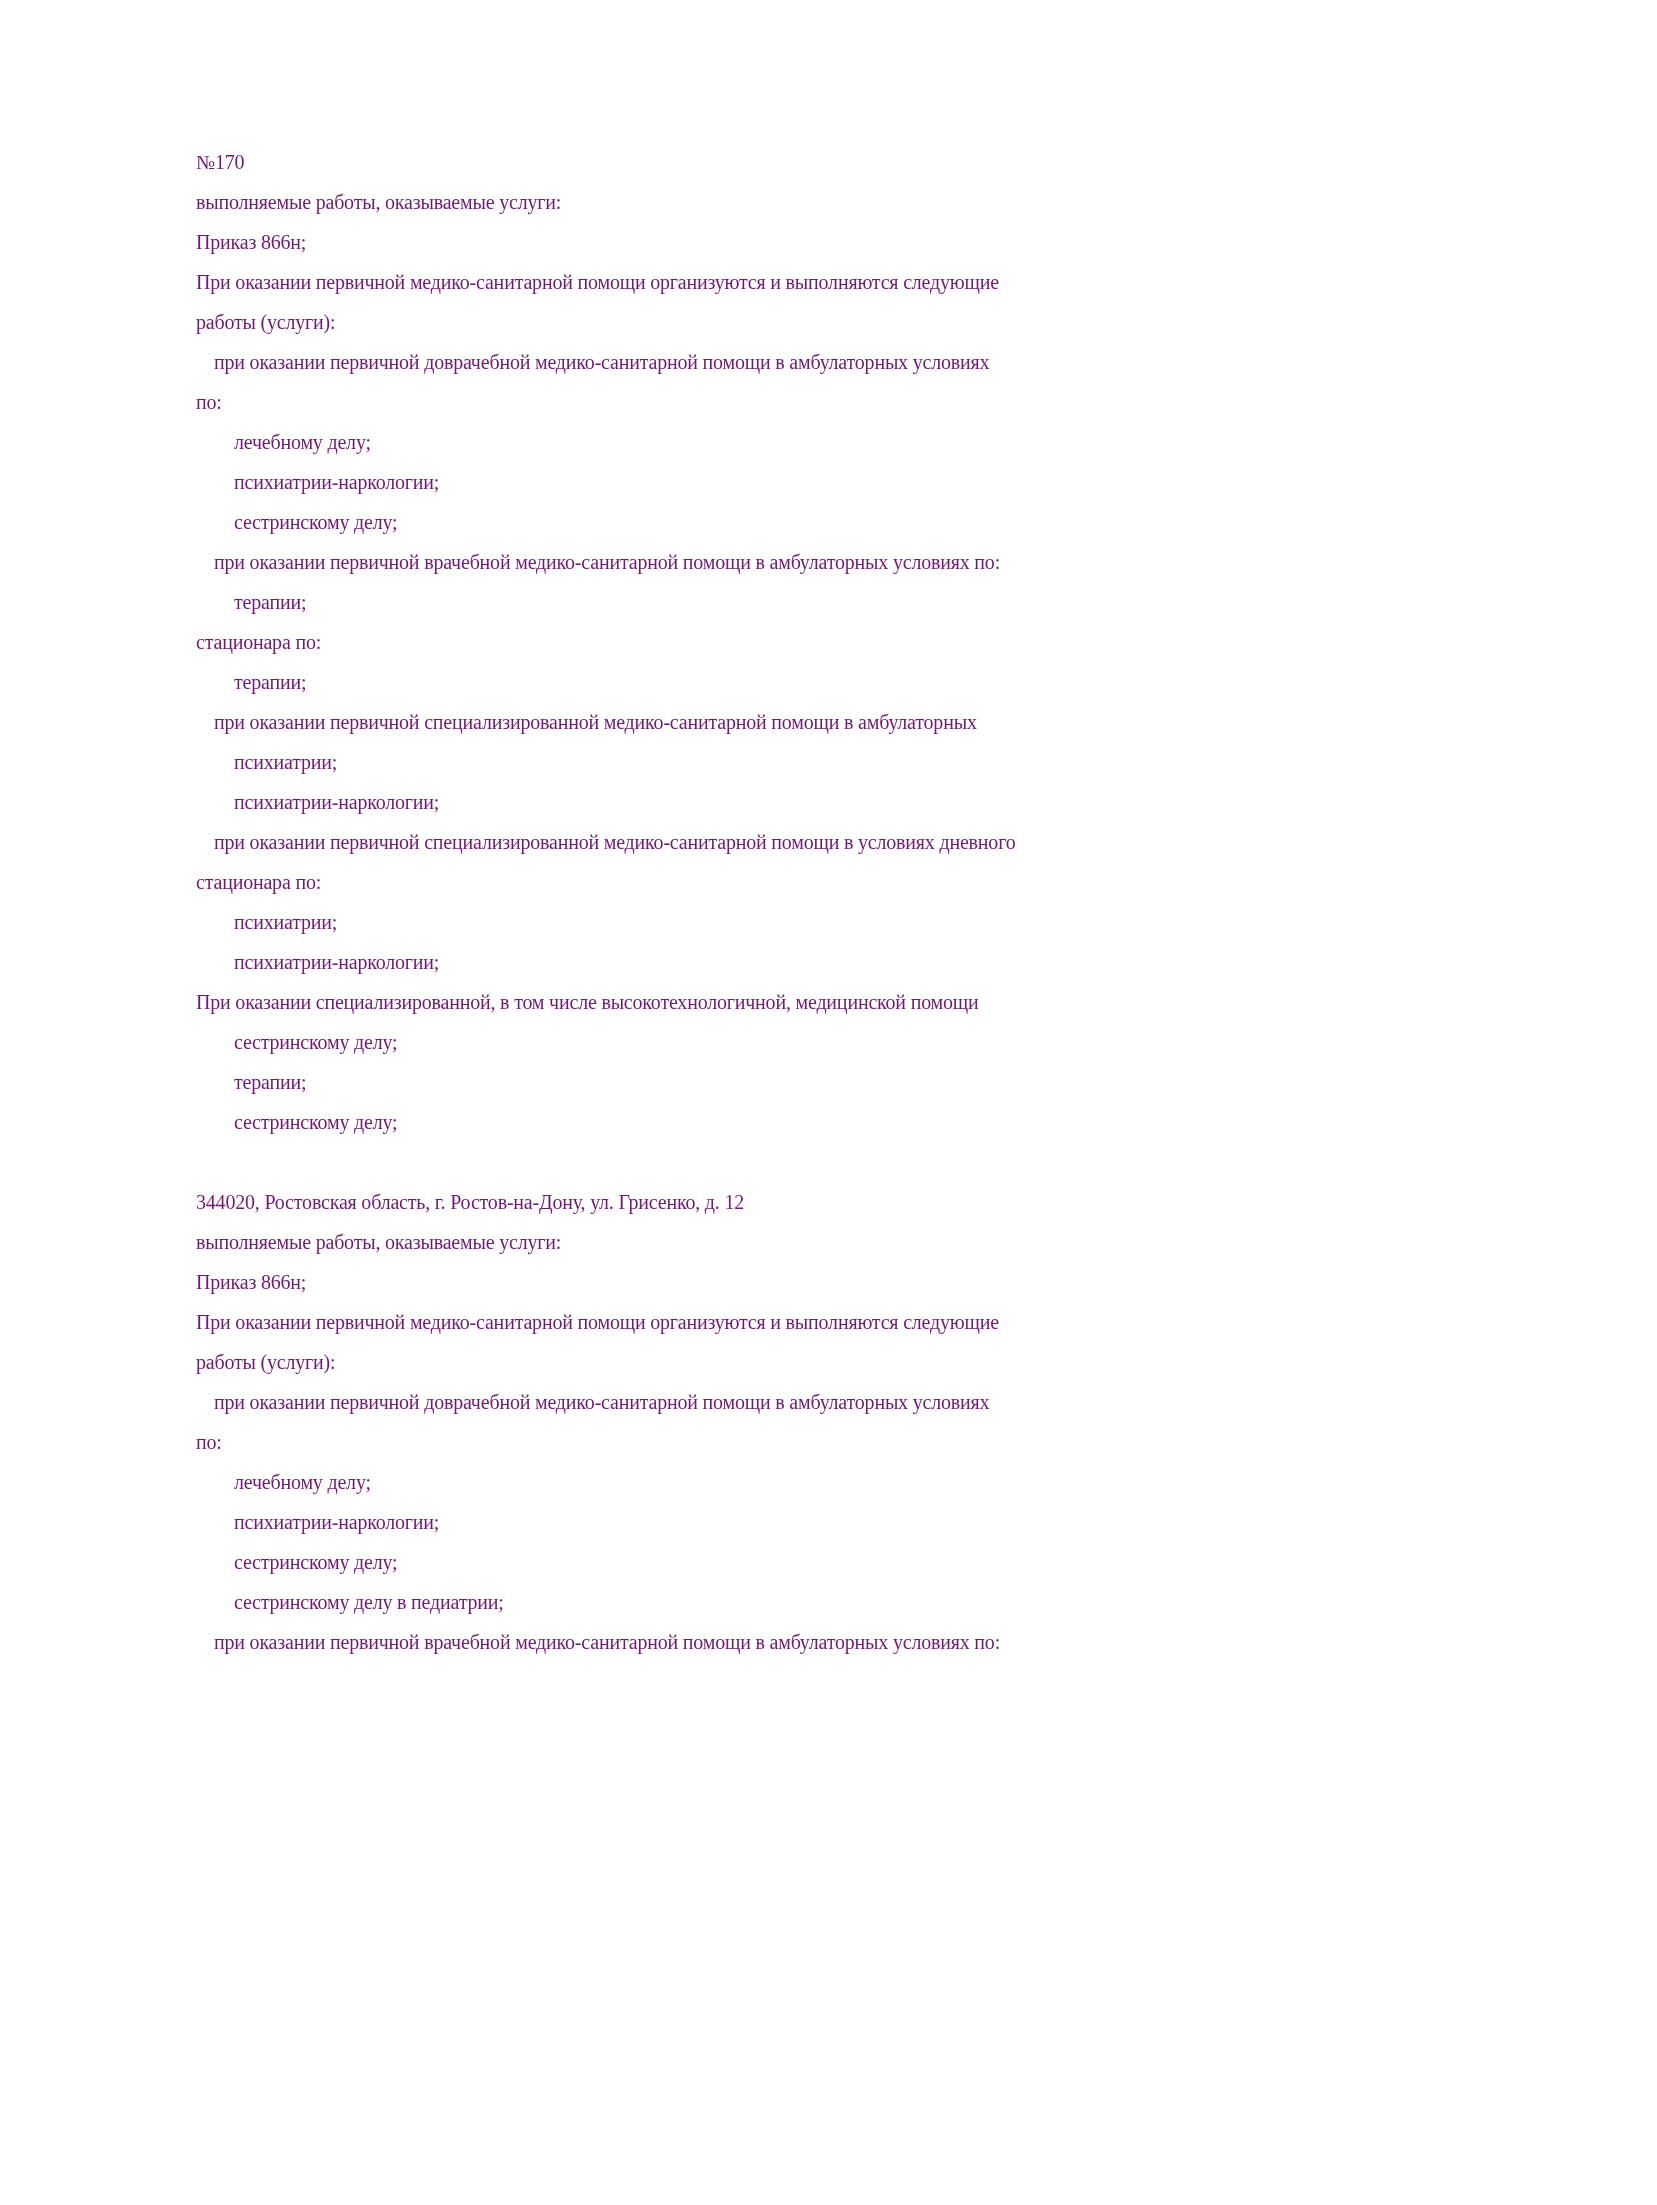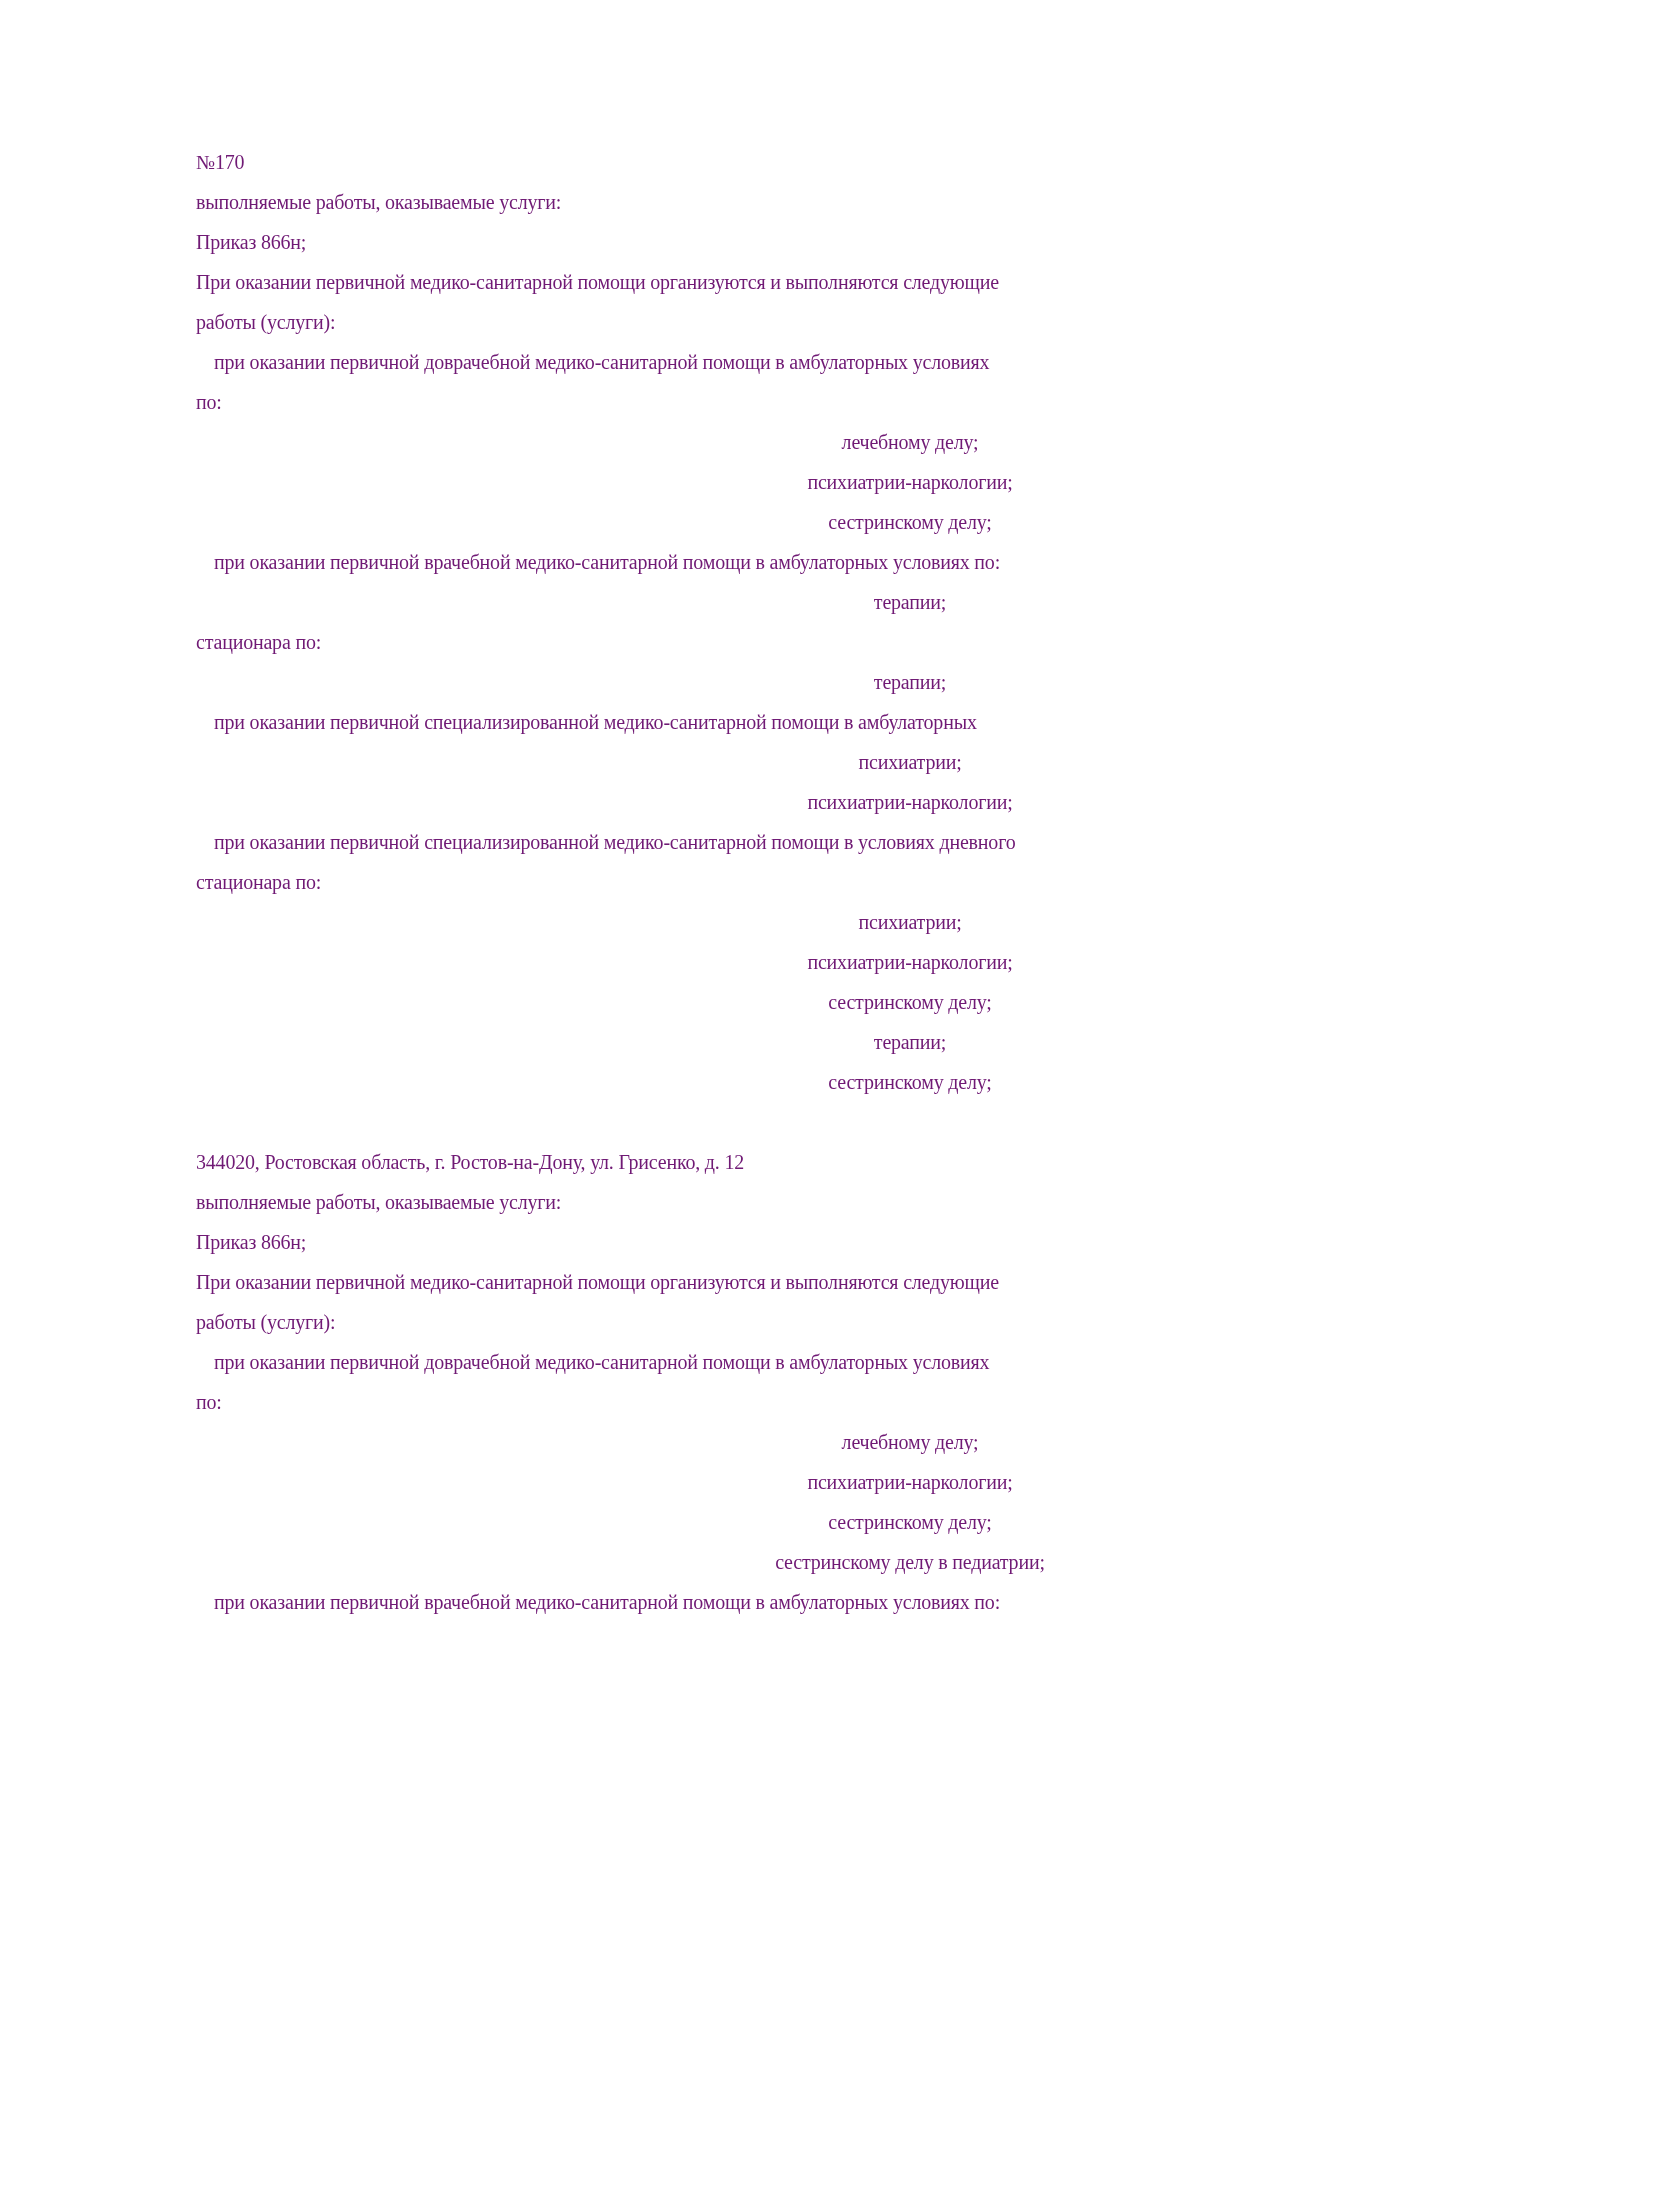--- a/index.html
+++ b/index.html
@@ -24,21 +24,21 @@
     line-height: 40px;
     color: #701a75;
     letter-spacing: -0.2px;
   }
   .line {
     height: 40px;
     white-space: pre;
   }
   .i0 { padding-left: 0; }
   .i1 { padding-left: 18px; }
-  .i2 { padding-left: 38px; text-align: center; }
+  .i2 { padding-left: 38px; }
   .blank { height: 40px; }
 </style>
 </head>
 <body>
 
 <div class="page">
   <div class="textblock">
     <div class="line i0">№170</div>
     <div class="line i0">выполняемые работы, оказываемые услуги:</div>
     <div class="line i0">Приказ 866н;</div>
@@ -53,20 +53,21 @@
     <div class="line i2">терапии;</div>
     <div class="line i0">стационара по:</div>
     <div class="line i2">терапии;</div>
     <div class="line i1">при оказании первичной специализированной медико-санитарной помощи в амбулаторных</div>
     <div class="line i2">психиатрии;</div>
     <div class="line i2">психиатрии-наркологии;</div>
     <div class="line i1">при оказании первичной специализированной медико-санитарной помощи в условиях дневного</div>
     <div class="line i0">стационара по:</div>
     <div class="line i2">психиатрии;</div>
     <div class="line i2">психиатрии-наркологии;</div>
+    <div class="line i0">При оказании специализированной, в том числе высокотехнологичной, медицинской помощи</div>
     <div class="line i2">сестринскому делу;</div>
     <div class="line i2">терапии;</div>
     <div class="line i2">сестринскому делу;</div>
     <div class="line blank"></div>
     <div class="line i0">344020, Ростовская область, г. Ростов-на-Дону, ул. Грисенко, д. 12</div>
     <div class="line i0">выполняемые работы, оказываемые услуги:</div>
     <div class="line i0">Приказ 866н;</div>
     <div class="line i0">При оказании первичной медико-санитарной помощи организуются и выполняются следующие</div>
     <div class="line i0">работы (услуги):</div>
     <div class="line i1">при оказании первичной доврачебной медико-санитарной помощи в амбулаторных условиях</div>

